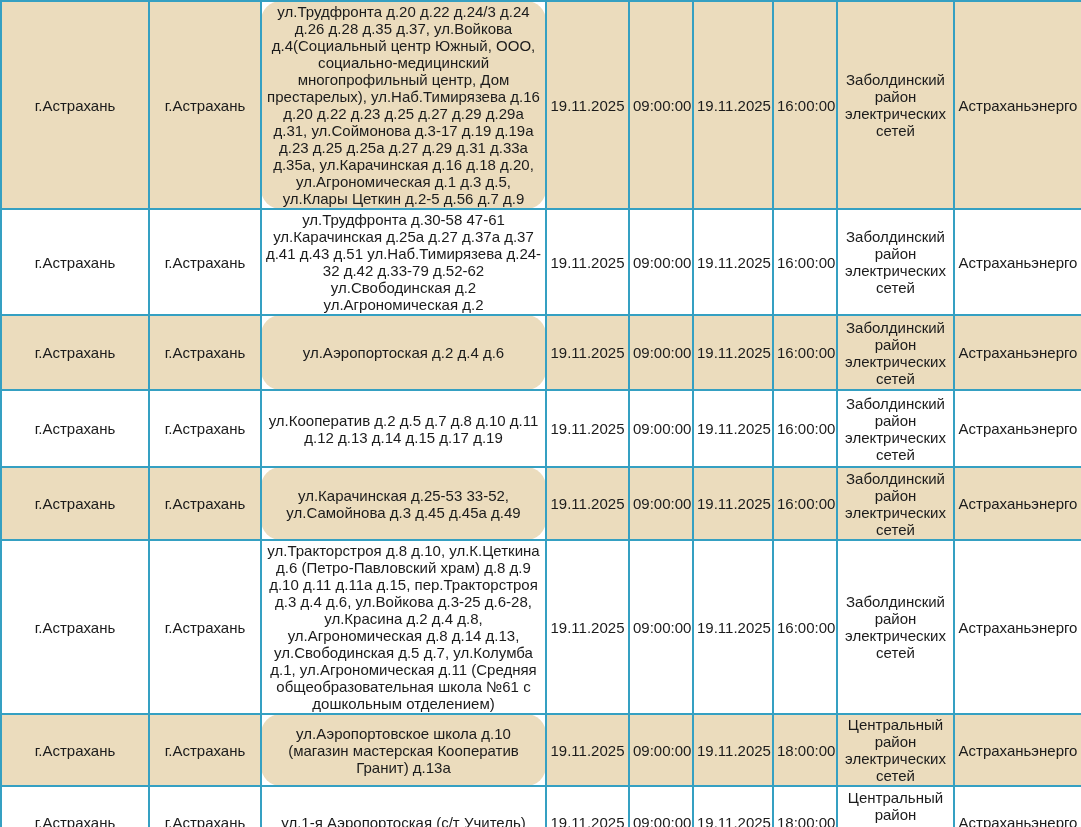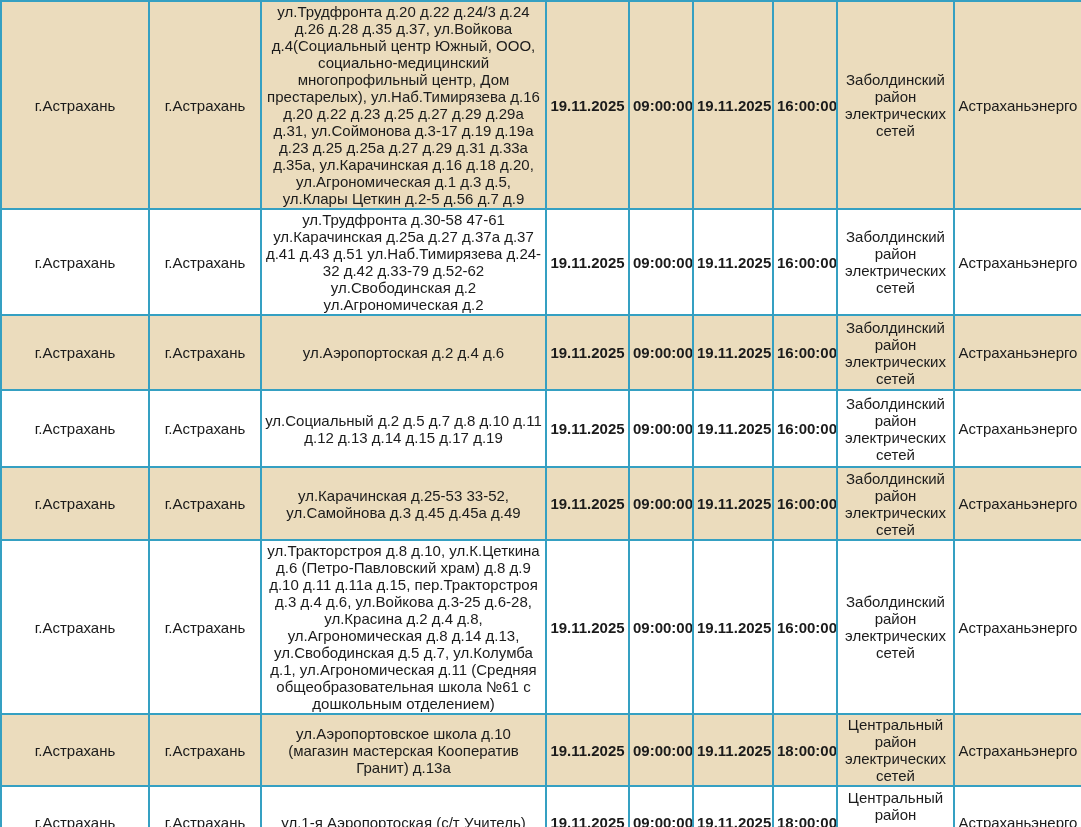--- a/index.html
+++ b/index.html
@@ -24,22 +24,22 @@
     text-align: center;
     vertical-align: middle;
     color: #1b1b1b;
     font-size: 15px;
     line-height: 17px;
     padding: 1px 3px;
     overflow: hidden;
     background: #ffffff;
   }
   tr.alt td { background: #ebdcbd; }
-  td.c-date, td.c-time { white-space: nowrap; padding: 1px 1px; font-weight: bold; }
-  td.c-addr { padding: 1px 4px; }
+  td.c-date, td.c-time { white-space: nowrap; padding: 1px 1px; }
+  td.c-addr { padding: 1px 4px; border-radius: 20px; }
 </style>
 </head>
 <body>
 
 <div class="page">
   <table class="outages">
     <colgroup>
       <col style="width:148px">
         <col style="width:112px">
         <col style="width:285px">
@@ -80,21 +80,21 @@
         <td class="c-date">19.11.2025</td>
         <td class="c-time">09:00:00</td>
         <td class="c-date">19.11.2025</td>
         <td class="c-time">16:00:00</td>
         <td class="c-dist">Заболдинский район электрических сетей</td>
         <td class="c-comp">Астраханьэнерго</td>
       </tr>
       <tr style="height:77px">
         <td class="c-reg">г.Астрахань</td>
         <td class="c-city">г.Астрахань</td>
-        <td class="c-addr">ул.Социальный д.2 д.5 д.7 д.8 д.10 д.11 д.12 д.13 д.14 д.15 д.17 д.19</td>
+        <td class="c-addr">ул.Кооператив д.2 д.5 д.7 д.8 д.10 д.11 д.12 д.13 д.14 д.15 д.17 д.19</td>
         <td class="c-date">19.11.2025</td>
         <td class="c-time">09:00:00</td>
         <td class="c-date">19.11.2025</td>
         <td class="c-time">16:00:00</td>
         <td class="c-dist">Заболдинский район электрических сетей</td>
         <td class="c-comp">Астраханьэнерго</td>
       </tr>
       <tr class="alt" style="height:73px">
         <td class="c-reg">г.Астрахань</td>
         <td class="c-city">г.Астрахань</td>

